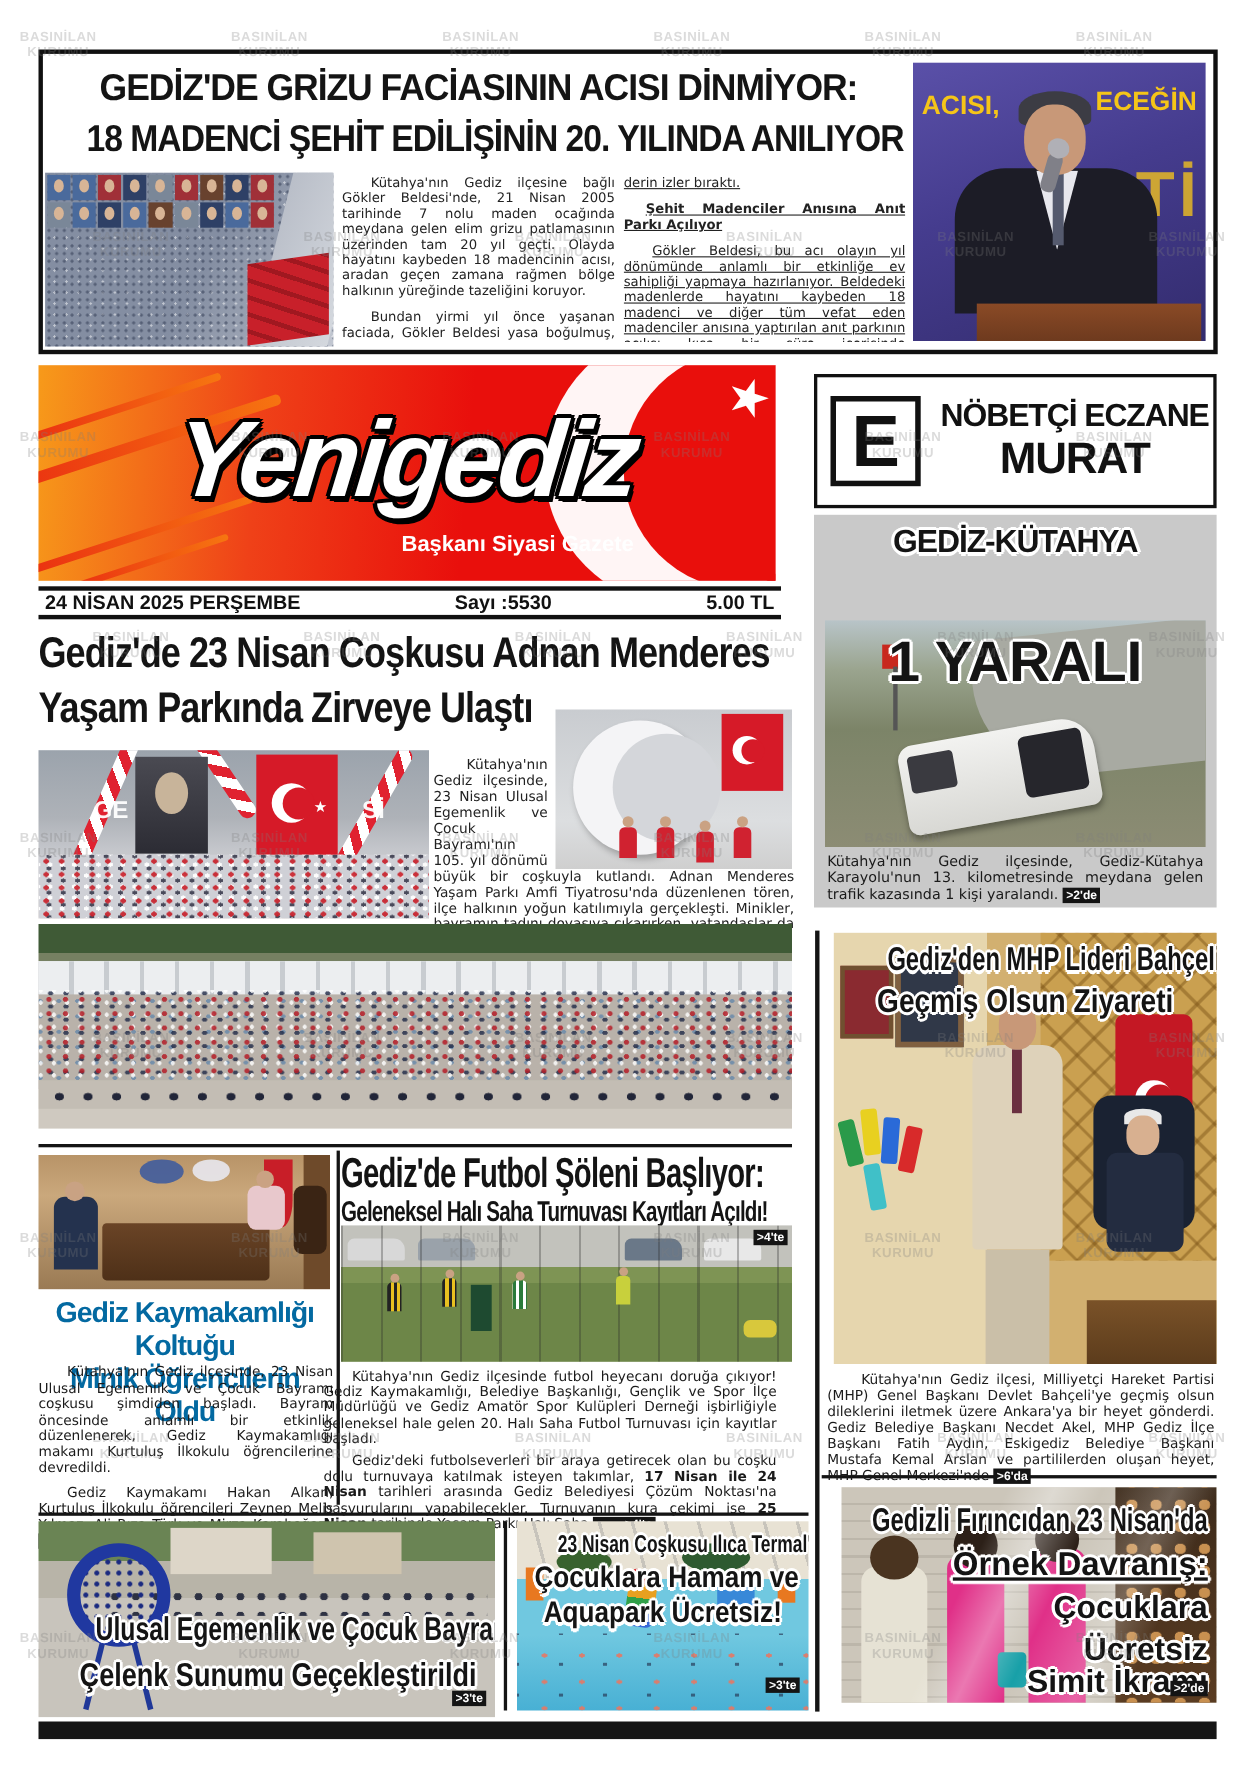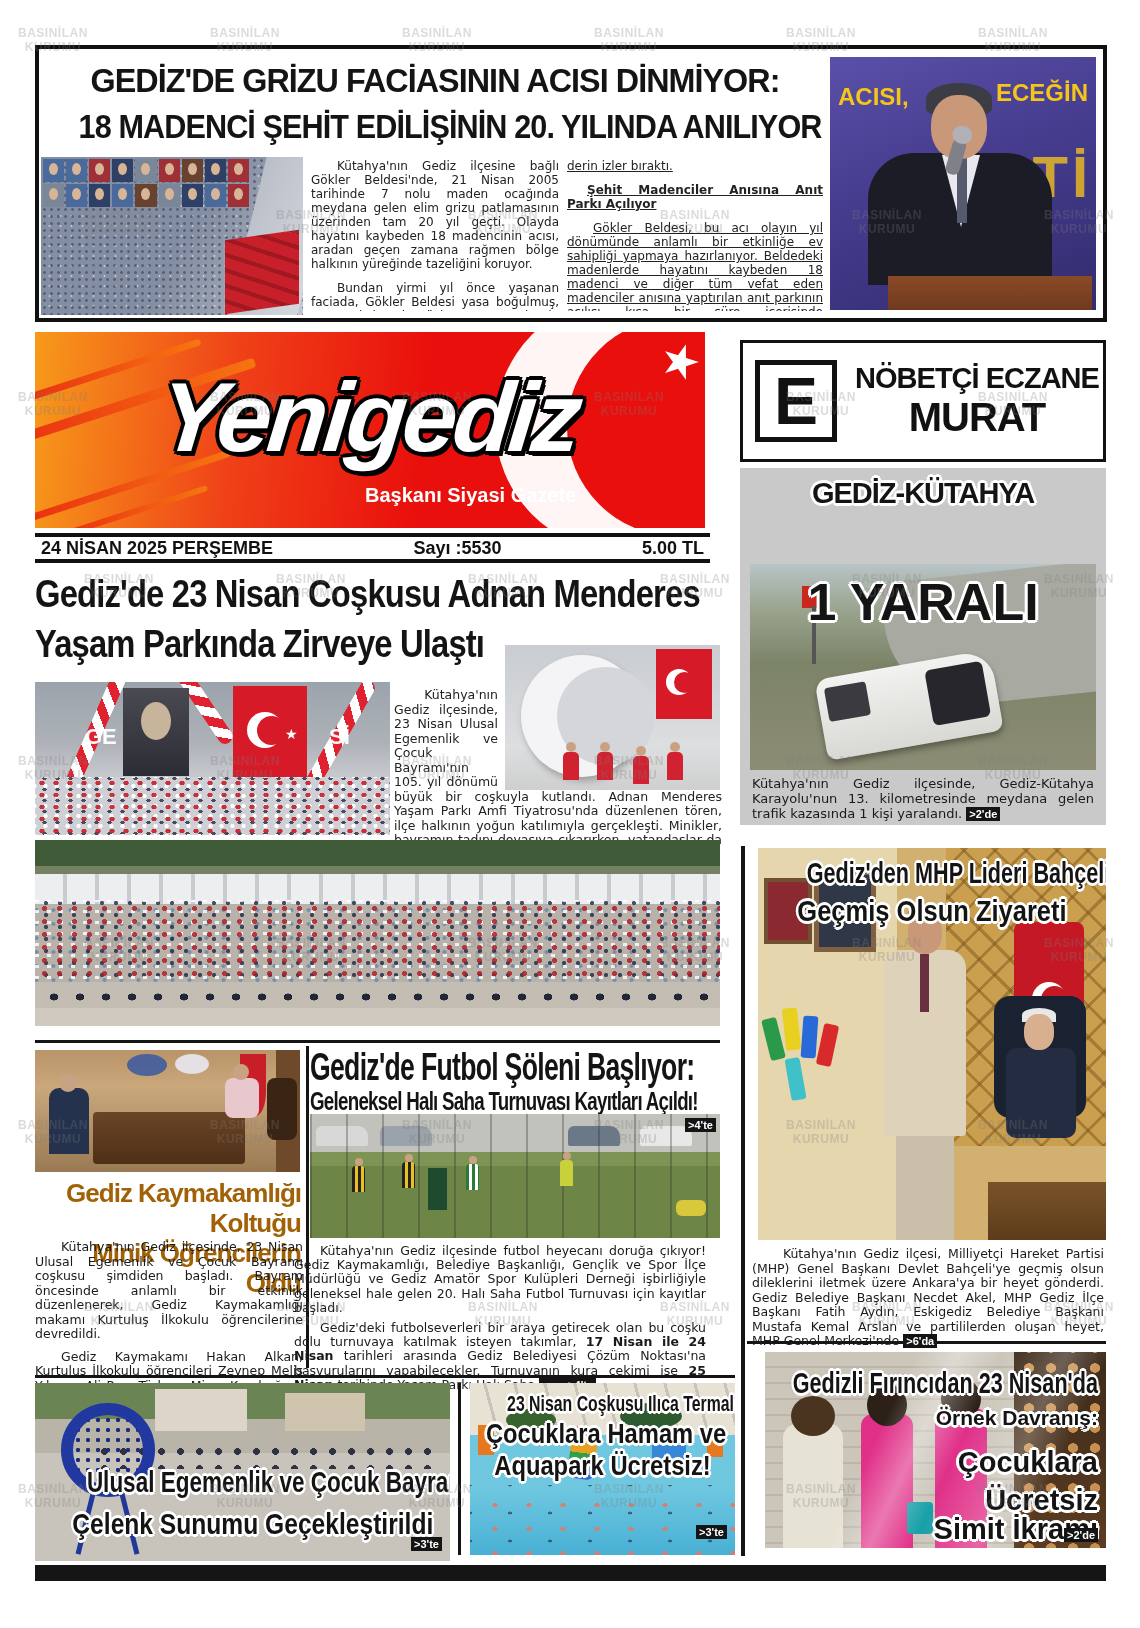--- a/index.html
+++ b/index.html
@@ -157,22 +157,22 @@
   .desk{left:58px;bottom:8px;width:152px;height:52px;border-radius:4px;background:linear-gradient(180deg,#6a4426,#4e3018);}
   .oflag{right:34px;top:4px;width:26px;height:62px;background:#c81e28;border-radius:0 0 40% 40%;}
   .shelf{right:0;top:0;width:24px;height:100%;background:#6e4a2a;}
   .oman{left:14px;top:38px;width:40px;height:66px;background:#24324e;border-radius:10px 10px 0 0;}
   .oman::before{content:"";position:absolute;left:10px;top:-14px;width:18px;height:18px;border-radius:50%;background:#c9a283;}
   .owoman{left:190px;top:28px;width:34px;height:40px;background:#e8c8cc;border-radius:8px;}
   .owoman::before{content:"";position:absolute;left:8px;top:-14px;width:16px;height:16px;border-radius:50%;background:#caa283;}
   .ochair{left:232px;top:28px;width:30px;height:62px;background:#3a2414;border-radius:8px;}
   .oplate{left:92px;top:4px;width:40px;height:22px;background:#3858a0;border-radius:50%;opacity:.85;}
   .oplate2{left:140px;top:4px;width:34px;height:20px;background:#e8e8f0;border-radius:50%;opacity:.9;}
-  .kk-title{position:absolute;left:35px;top:1178px;width:266px;text-align:right;
-    font:800 26px/30px "Liberation Sans",sans-serif;letter-spacing:-1px;color:#a16207;}
+  .kk-title{position:absolute;left:35px;top:1178px;width:266px;text-align:center;
+    font:800 26px/30px "Liberation Sans",sans-serif;letter-spacing:-1px;color:#0369a1;}
   .kk-body{position:absolute;left:35px;top:1240px;width:268px;font-size:12.5px;line-height:14.5px;text-align:justify;}
   .kk-body p{margin:0 0 8px 0;}
 
   
   .fb-h1{position:absolute;left:310px;top:1048px;white-space:nowrap;
     font:800 38px/1 "Liberation Sans",sans-serif;letter-spacing:-1px;color:#141414;
     transform:scaleX(.70);transform-origin:left center;}
   .fb-h2{position:absolute;left:310px;top:1088px;white-space:nowrap;
     font:800 26px/1 "Liberation Sans",sans-serif;letter-spacing:-1px;color:#141414;
     transform:scaleX(.72);transform-origin:left center;}
@@ -273,21 +273,21 @@
     background:linear-gradient(115deg,transparent 35%,rgba(255,255,255,.35) 45%,transparent 55%,rgba(255,255,255,.25) 70%,transparent 80%);}
   .boy{left:18px;top:72px;width:60px;height:124px;background:#e6e2d4;border-radius:14px 14px 0 0;}
   .boy::before{content:"";position:absolute;left:8px;top:-28px;width:44px;height:40px;border-radius:50%;background:#4a3420;}
   .girl{border-radius:12px 12px 0 0;background:#e03088;}
   .g1{left:96px;top:62px;width:52px;height:134px;}
   .g2{left:170px;top:56px;width:52px;height:140px;}
   .girl::before{content:"";position:absolute;left:6px;top:-30px;width:40px;height:42px;border-radius:50%;background:#2c2018;}
   .bag{left:142px;top:150px;width:26px;height:32px;background:#18a0a8;border-radius:4px;}
   .bk-t{right:8px;text-align:right;}
   .bk-t1{top:14px;font-size:30px;transform:scaleX(.72);transform-origin:right center;}
-  .bk-t2{top:54px;font-size:21px;}
+  .bk-t2{top:54px;font-size:30px;text-decoration:underline;}
   .bk-t3{top:94px;font-size:29px;}
   .bk-t4{top:132px;font-size:29px;}
   .bk-t5{top:170px;font-size:29px;transform:translateY(-9px);}
   .bk-jump{position:absolute;right:8px;bottom:6px;z-index:4;}
 
   .botbar{position:absolute;left:35px;top:1565px;width:1071px;height:16px;background:#151515;}
 
   
   #wm-layer{position:absolute;left:0;top:0;width:100%;height:100%;z-index:9;pointer-events:none;}
   .wm{position:absolute;white-space:pre;text-align:center;font:700 12px/14px "Liberation Sans",sans-serif;

